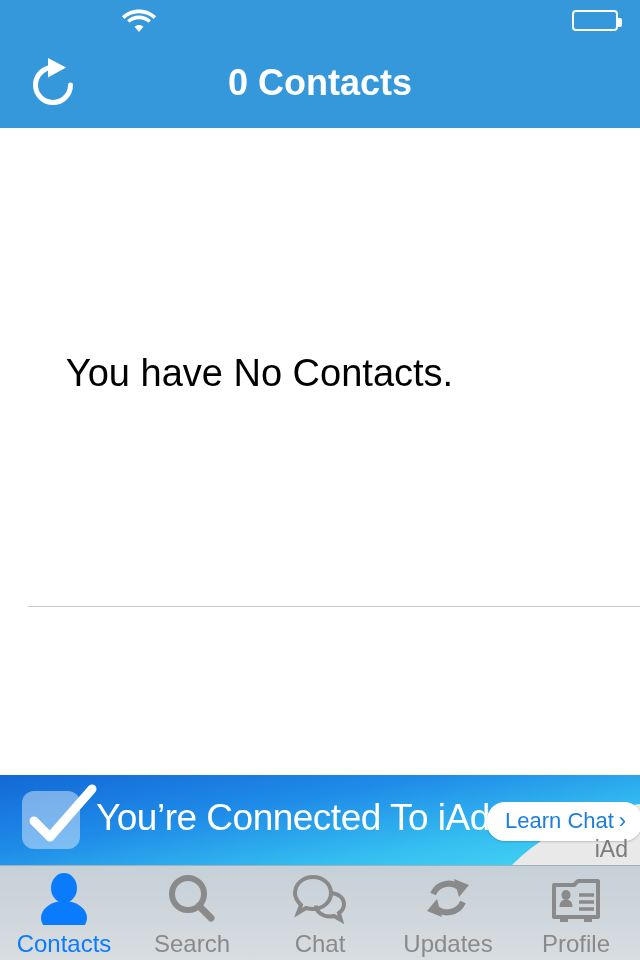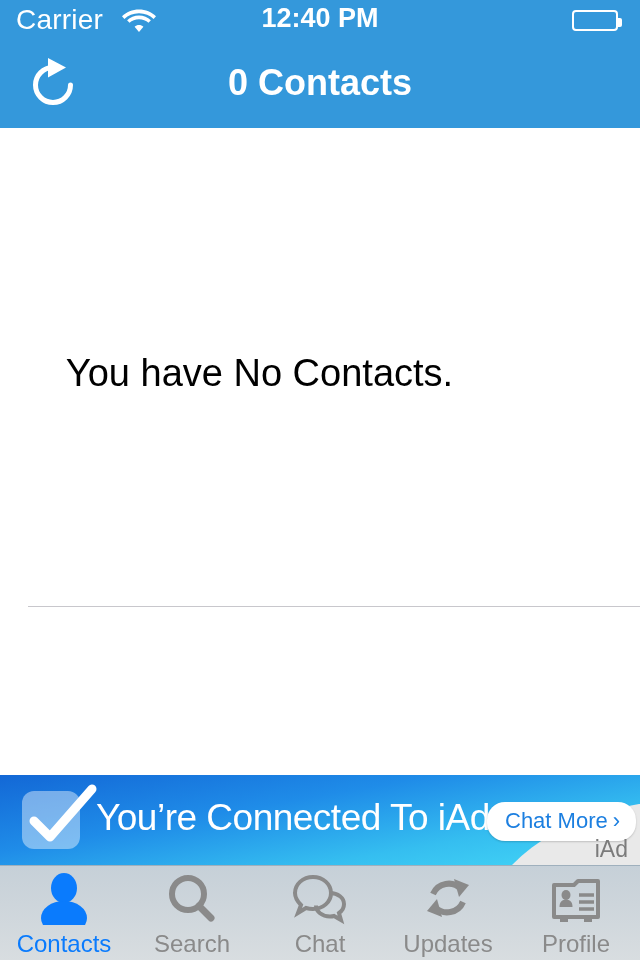--- a/index.html
+++ b/index.html
@@ -109,29 +109,27 @@
   .tab-icon{ height:52px; display:flex; align-items:center; justify-content:center; }
   .tab-label{ font-size:24px; color:#8a8a8a; margin-top:5px; }
   .tab.active .tab-label{ color:#0a7bfd; }
 </style>
 </head>
 <body>
 
 <div id="screen">
 
   <div class="statusbar">
-    <div class="sb-carrier">Carrier</div>
     <div class="sb-wifi">
       <svg width="34" height="24" viewBox="0 0 34 24">
         <path d="M17 4.2C11.2 4.2 6.1 6.4 2.4 9.9L0 7.3C4.4 3.1 10.4 0.5 17 0.5s12.6 2.6 17 6.8l-2.4 2.6C27.9 6.4 22.8 4.2 17 4.2z" fill="#fff"></path>
         <path d="M17 10.2c-3.7 0-7 1.4-9.5 3.6l-2.4-2.6C8.3 8.3 12.4 6.6 17 6.6s8.7 1.7 11.9 4.6l-2.4 2.6c-2.5-2.2-5.8-3.6-9.5-3.6z" fill="#fff"></path>
         <path d="M17 16.1c-1.7 0-3.2 0.6-4.4 1.6L17 23l4.4-5.3c-1.2-1-2.7-1.6-4.4-1.6z" fill="#fff"></path>
       </svg>
     </div>
-    <div class="sb-time">12:40 PM</div>
     <div class="sb-battery"></div>
   </div>
 
   <div class="navbar">
     <div class="nav-refresh">
       <svg width="62" height="62" viewBox="0 0 62 62">
         <path d="M31 13.5 A17.5 17.5 0 1 0 48.5 31" fill="none" stroke="#fff" stroke-width="5" stroke-linecap="round"></path>
         <polygon points="26,4 44,13.5 26,23.5" fill="#fff"></polygon>
       </svg>
     </div>
@@ -145,21 +143,21 @@
 
   <div class="iad">
     <div class="iad-corner"></div>
     <div class="iad-check">
       <svg width="80" height="80" viewBox="0 0 80 80">
         <path d="M14 44 L30 60 L72 12" fill="none" stroke="#fff" stroke-width="9" stroke-linecap="round" stroke-linejoin="round"></path>
       </svg>
     </div>
     <div class="iad-text">You’re Connected To iAd</div>
     <div class="iad-learn">
-      <span>Chat More</span><span class="chev">›</span>
+      <span>Learn Chat</span><span class="chev">›</span>
     </div>
     <div class="iad-label">iAd</div>
   </div>
 
   <div class="tabbar">
 
     <div class="tab active">
       <div class="tab-icon">
         <svg width="56" height="52" viewBox="0 0 56 52">
           <ellipse cx="28" cy="15" rx="13" ry="15" fill="#0a7bfd"></ellipse>

